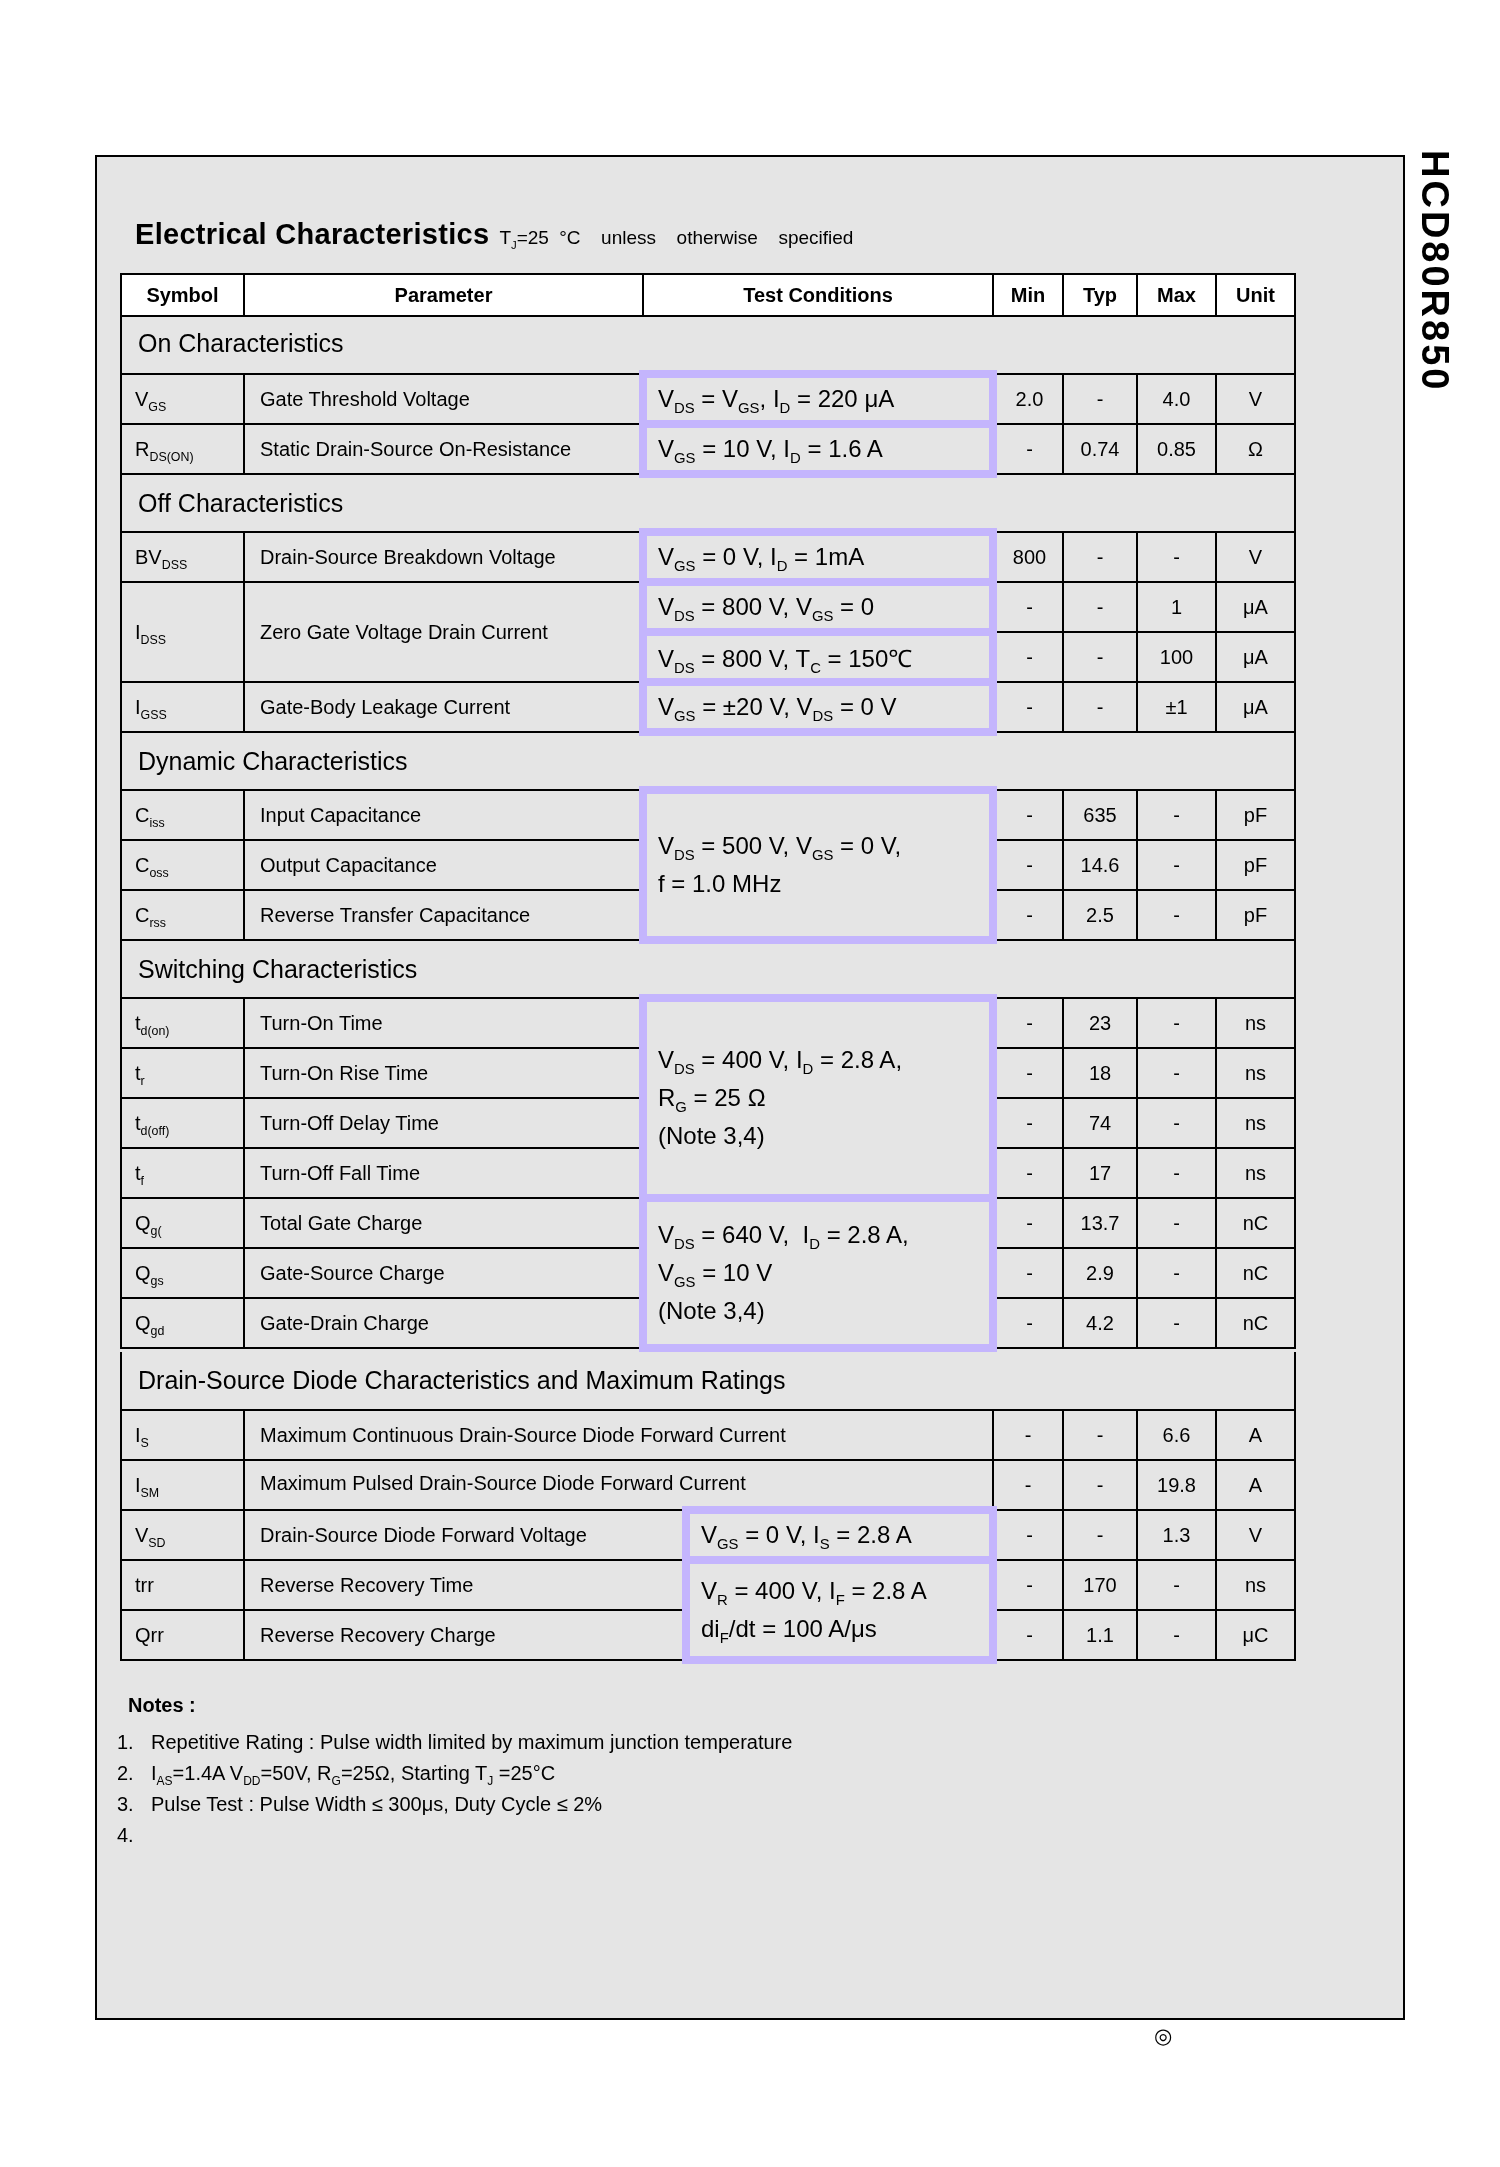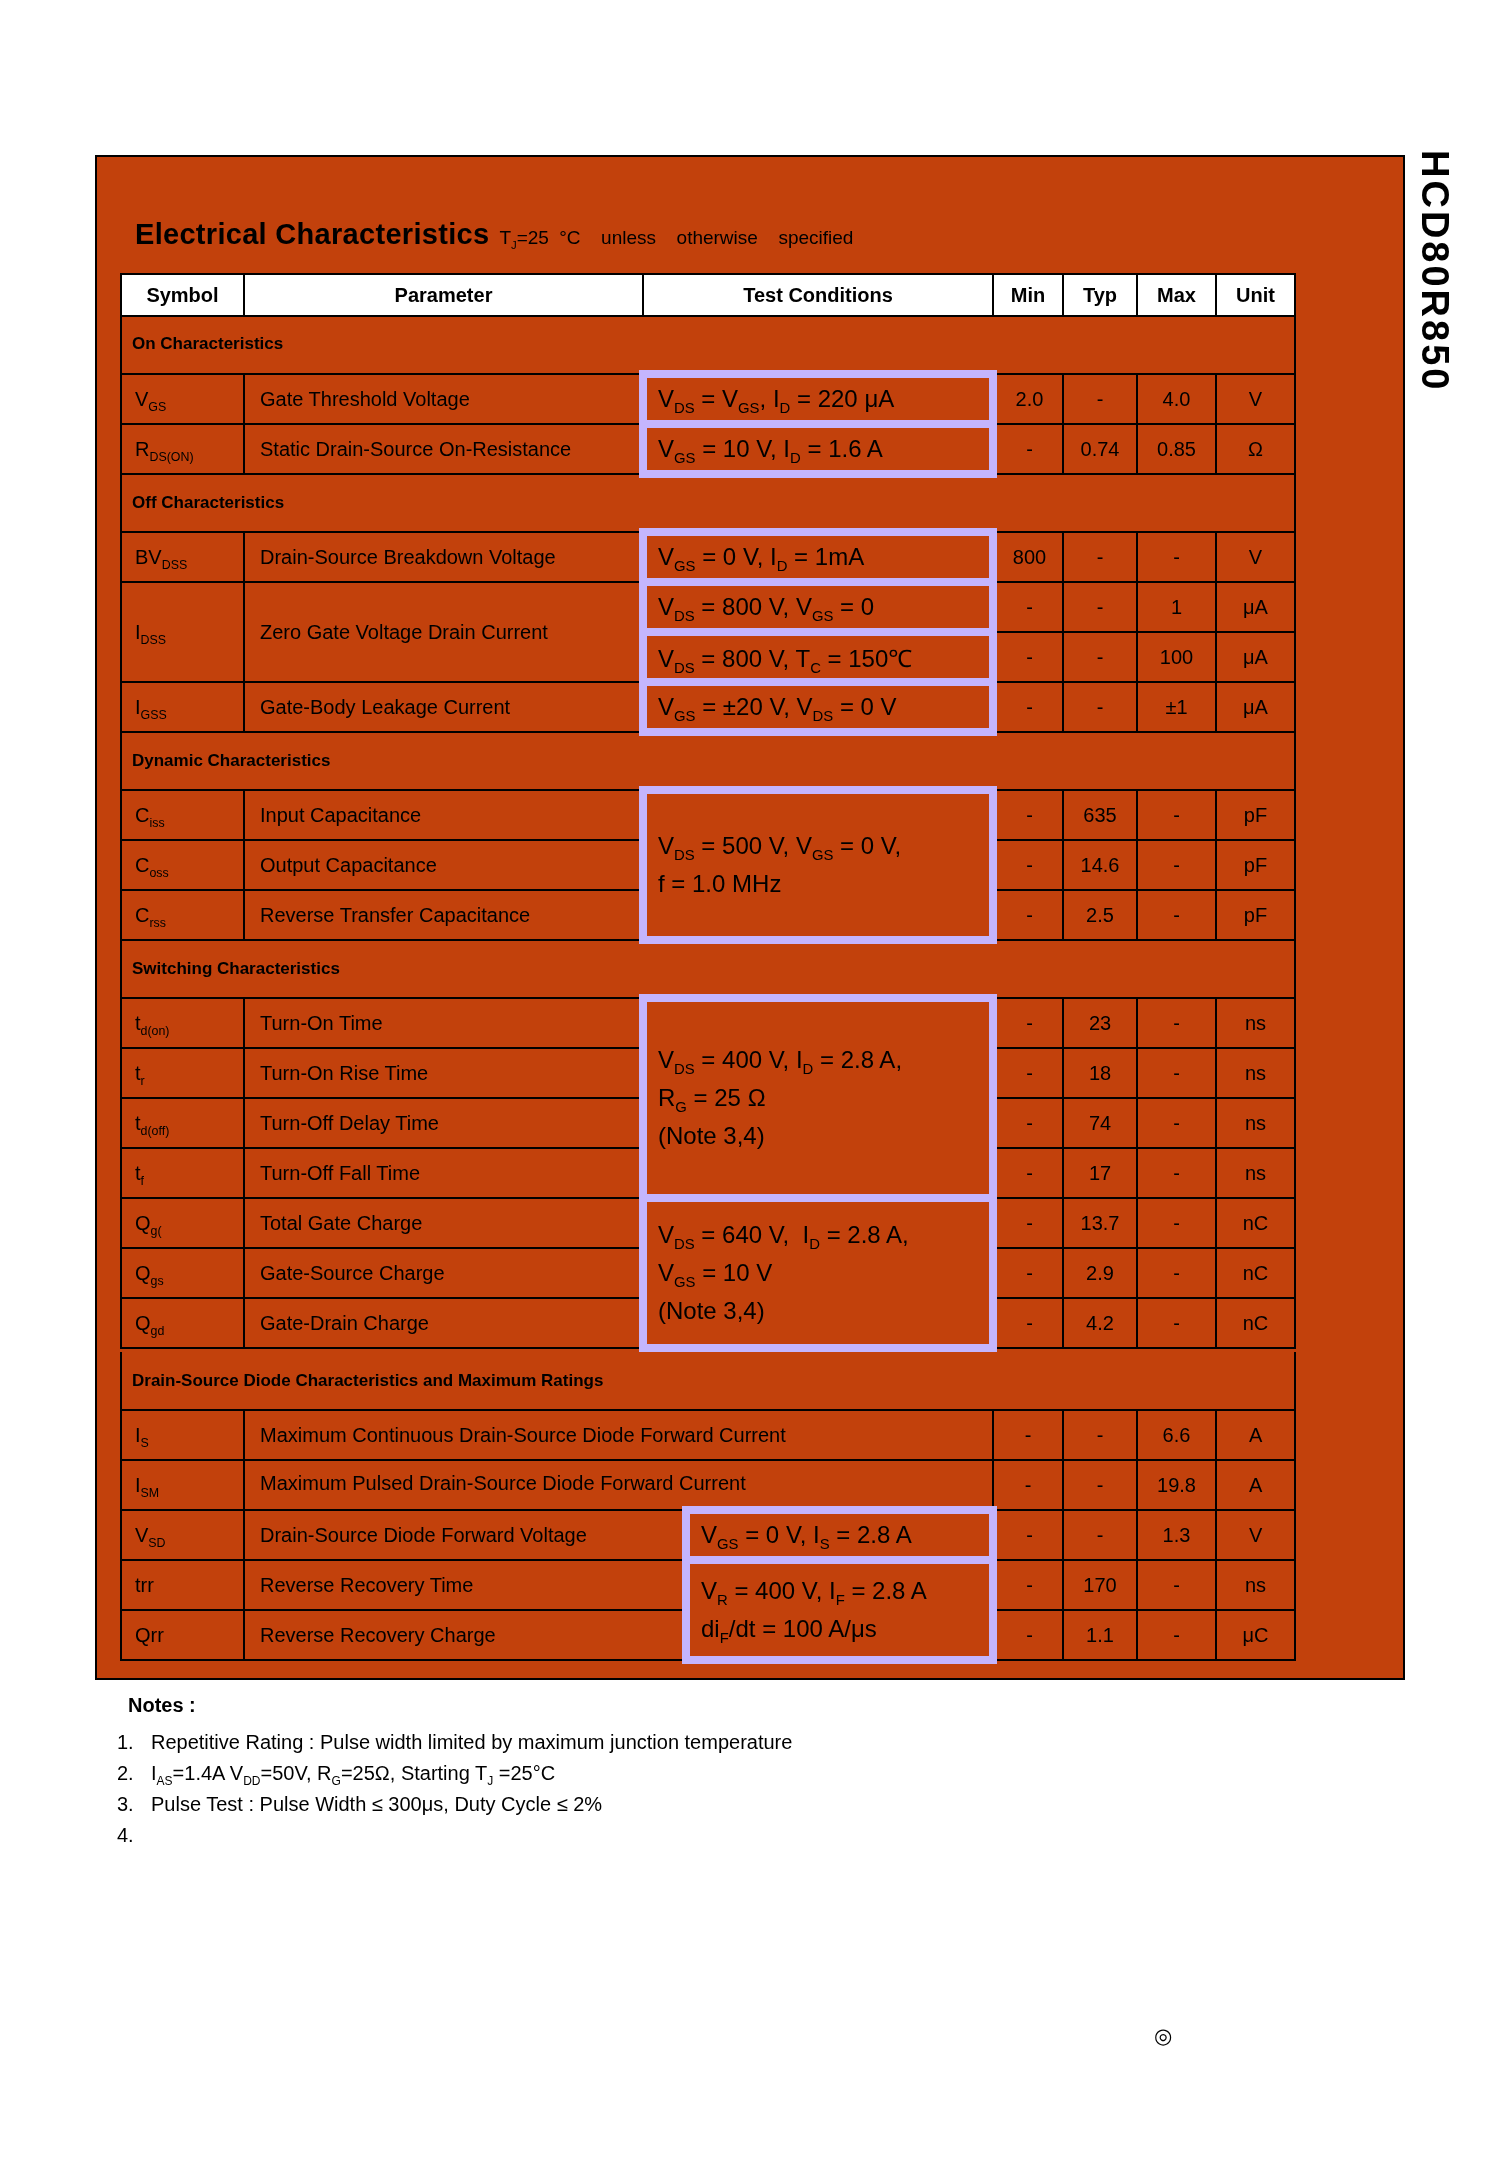--- a/index.html
+++ b/index.html
@@ -1,38 +1,38 @@
 <!DOCTYPE html>
 <html><head>
 <meta charset="utf-8">
 <style>
   html,body { margin:0; padding:0; background:#ffffff; }
   .page {
     position:relative; width:1500px; height:2167px; background:#ffffff;
     color:#000; font-family:"Liberation Sans", sans-serif; overflow:hidden;
   }
   .sheet {
-    position:absolute; left:95px; top:155px; width:1310px; height:1525px;
-    border:2px solid #000; box-sizing:border-box; background:#c2410c;
+    position:absolute; left:95px; top:155px; width:1310px; height:1865px;
+    border:2px solid #000; box-sizing:border-box; background:#e5e5e5;
   }
   .title-row { margin:54px 0 0 38px; height:46px; line-height:46px; white-space:nowrap; }
   .title { font-size:29px; font-weight:bold; letter-spacing:0.3px; }
   .title-cond { font-size:19px; margin-left:10px; word-spacing:5px; }
   .title-cond sub { font-size:60%; }
 
   .tables { margin:16px 0 0 23px; width:1174px; }
   table { border-collapse:collapse; table-layout:fixed; width:1174px; }
   td, th { box-sizing:border-box; overflow:hidden; }
   th.col {
     border:2px solid #000; font-size:20px; font-weight:bold;
     height:42px; text-align:center; vertical-align:middle; background:#fff;
   }
   tr.h-row td {
     border-left:2px solid #000; border-right:2px solid #000;
-    font-size:17px; font-weight:bold; height:58px; padding-left:10px; vertical-align:middle;
+    font-size:25px; font-weight:normal; height:58px; padding-left:16px; vertical-align:middle;
   }
   tr.d-row { height:50px; }
   td.sym {
     border:2px solid #000; font-size:20px; padding-left:13px;
     text-align:left; vertical-align:middle;
   }
   td.par {
     border:2px solid #000; font-size:20px; padding-left:15px;
     text-align:left; vertical-align:middle;
   }

